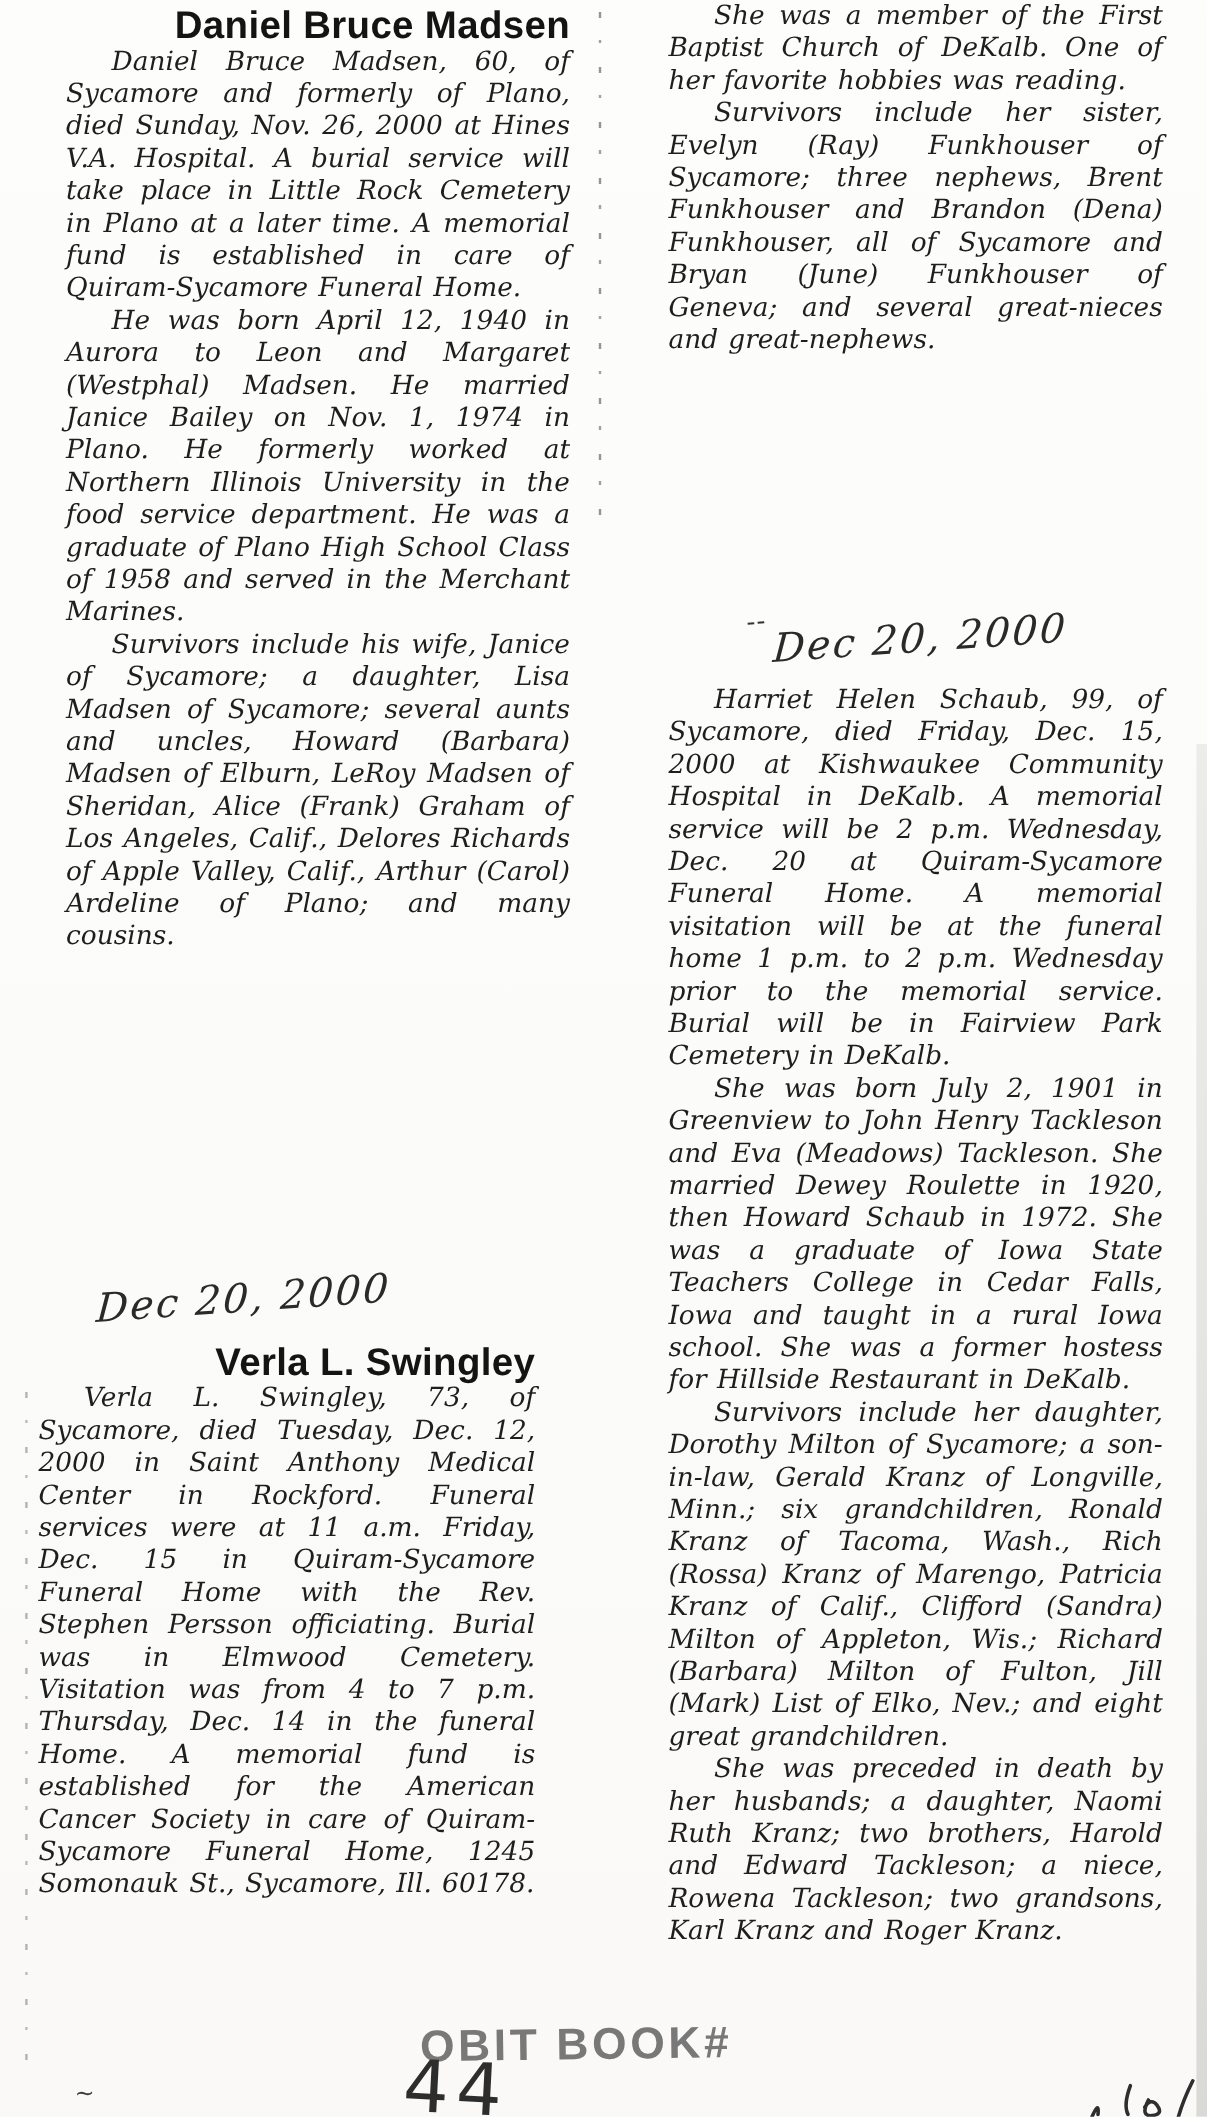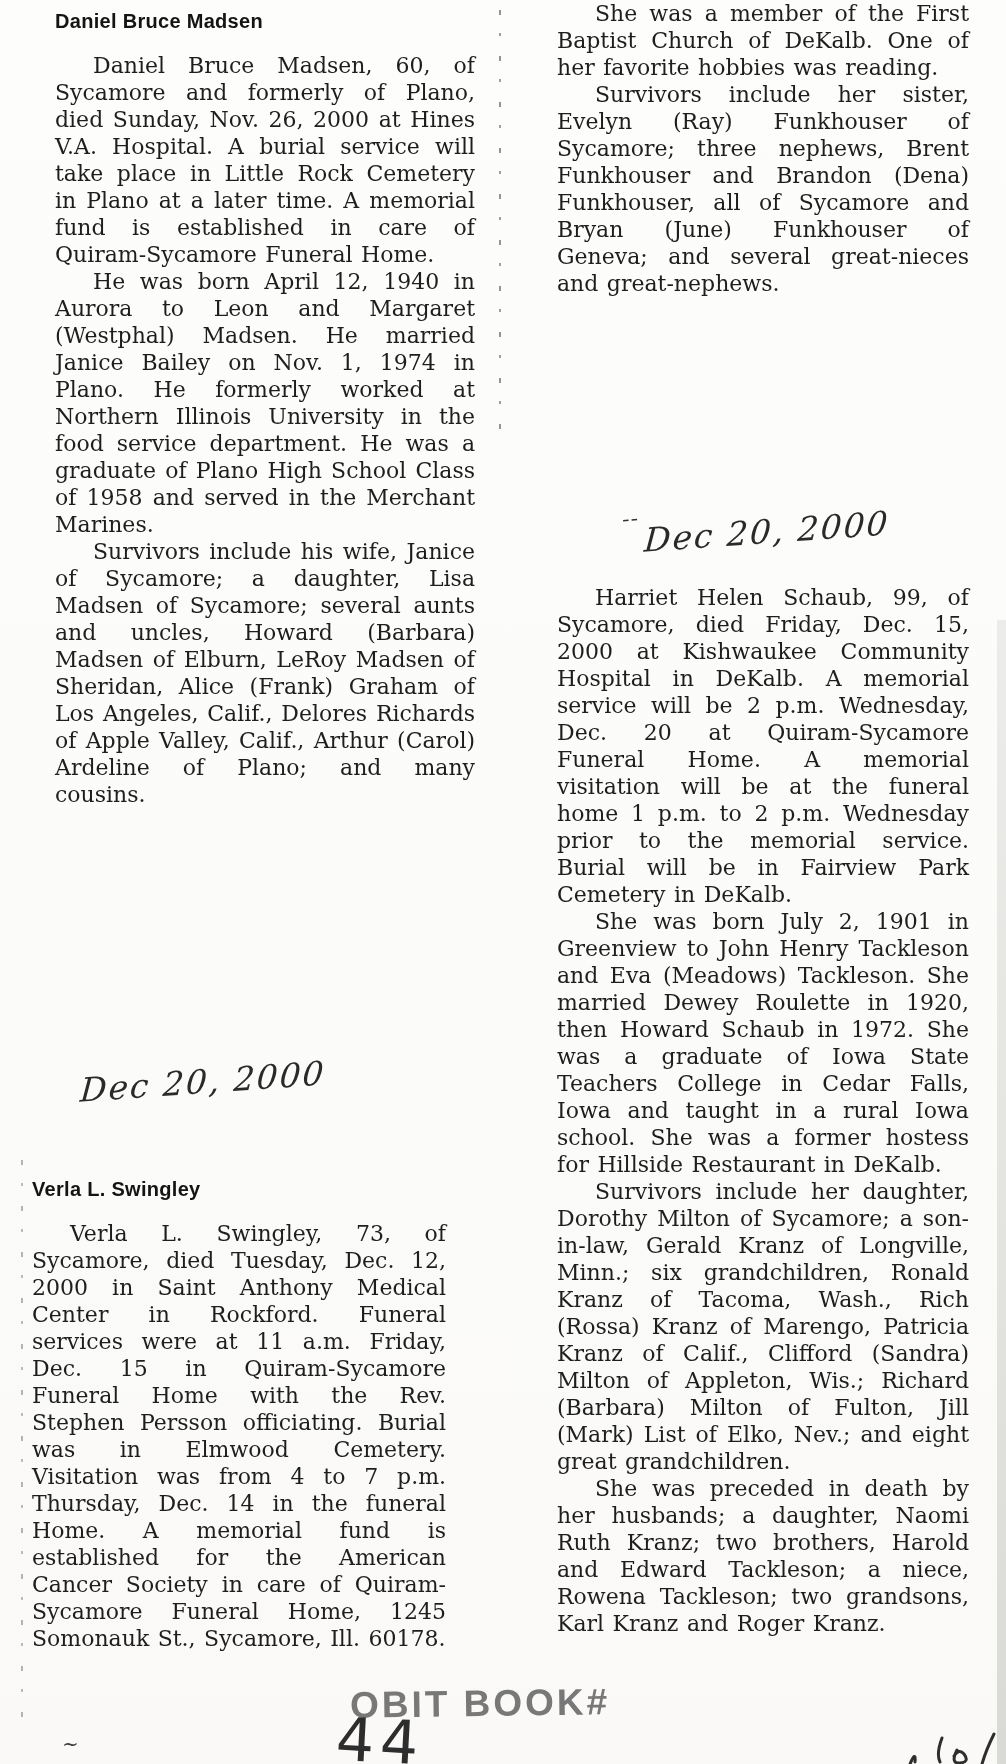--- a/index.html
+++ b/index.html
@@ -11,35 +11,36 @@
     font-family: "DejaVu Serif", serif;
   }
   .page {
     position: absolute; inset: 0;
     background: linear-gradient(180deg, #fdfdfc 0%, #fbfbf9 60%, #faf9f7 100%);
   }
   .clip-block { position: absolute; color: #1e1e1e; }
   .headline {
     font-family: "Liberation Sans", sans-serif;
     font-weight: bold;
-    font-size: 20px;
+    font-size: 32px;
     line-height: 34px;
     letter-spacing: 0.3px;
     color: #141414;
-    text-align: left;
+    text-align: right;
   }
   .body-text p {
     font-size: 22px;
     line-height: 27px;
     text-align: justify;
     text-indent: 38px;
     color: #1e1e1e;
     word-spacing: 1.5px;
+    font-style: italic;
   }
-  .first-para { margin-top: 14px; }
+  .first-para { }
   .handwritten {
     position: absolute;
     font-family: "DejaVu Serif", serif;
     font-style: italic;
     color: #2a2a2a;
     white-space: nowrap;
   }
   .hw-date {
     font-size: 33px;
     letter-spacing: 2px;
@@ -104,21 +105,21 @@
     <div class="headline">Daniel Bruce Madsen</div>
     <div class="body-text">
       <p class="first-para">Daniel Bruce Madsen, 60, of Sycamore and formerly of Plano, died Sunday, Nov. 26, 2000 at Hines V.A. Hospital. A burial service will take place in Little Rock Cemetery in Plano at a later time. A memorial fund is established in care of Quiram-Sycamore Funeral Home.</p>
       <p>He was born April 12, 1940 in Aurora to Leon and Margaret (Westphal) Madsen. He married Janice Bailey on Nov. 1, 1974 in Plano. He formerly worked at Northern Illinois University in the food service department. He was a graduate of Plano High School Class of 1958 and served in the Merchant Marines.</p>
       <p>Survivors include his wife, Janice of Sycamore; a daughter, Lisa Madsen of Sycamore; several aunts and uncles, Howard (Barbara) Madsen of Elburn, LeRoy Madsen of Sheridan, Alice (Frank) Graham of Los Angeles, Calif., Delores Richards of Apple Valley, Calif., Arthur (Carol) Ardeline of Plano; and many cousins.</p>
     </div>
   </div>
 
   <div class="handwritten hw-date" style="left:80px; top:1062px;">Dec 20, 2000</div>
 
-  <div class="clip-block" style="left:32px; top:1172px; width:414px;">
+  <div class="clip-block" style="left:32px; top:1118px; width:414px;">
     <div class="headline">Verla L. Swingley</div>
     <div class="body-text">
       <p class="first-para">Verla L. Swingley, 73, of Sycamore, died Tuesday, Dec. 12, 2000 in Saint Anthony Medical Center in Rockford. Funeral services were at 11 a.m. Friday, Dec. 15 in Quiram-Sycamore Funeral Home with the Rev. Stephen Persson officiating. Burial was in Elmwood Cemetery. Visitation was from 4 to 7 p.m. Thursday, Dec. 14 in the funeral Home. A memorial fund is established for the American Cancer Society in care of Quiram-Sycamore Funeral Home, 1245 Somonauk St., Sycamore, Ill. 60178.</p>
     </div>
   </div>
 
   <div class="handwritten hw-partial" style="left:62px; top:1732px;">~</div>
 
   <div class="clip-block body-text" style="left:557px; top:0px; width:412px;">
     <p>She was a member of the First Baptist Church of DeKalb. One of her favorite hobbies was reading.</p>

